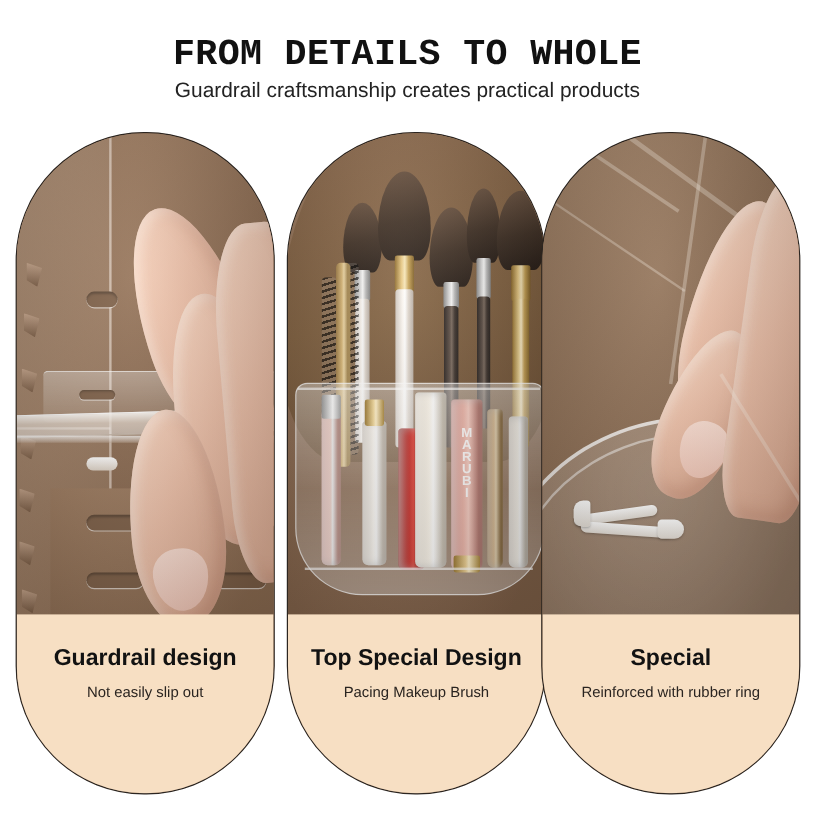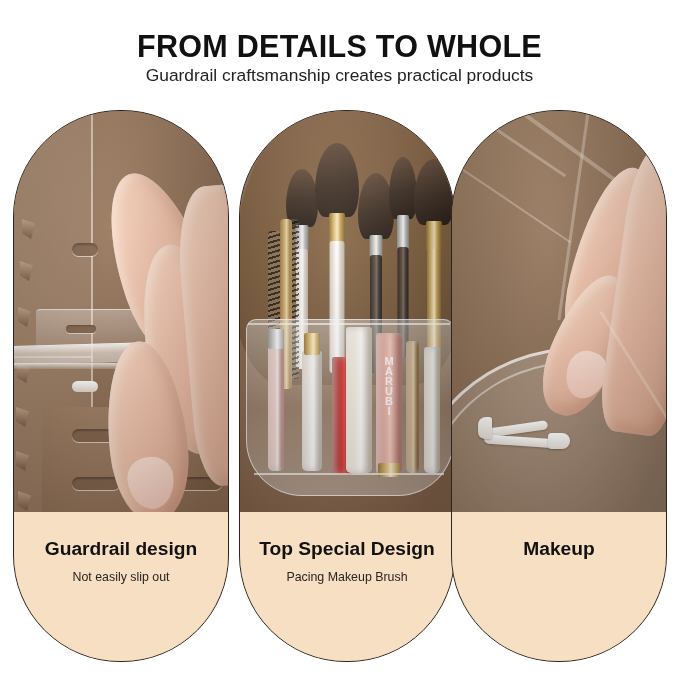--- a/index.html
+++ b/index.html
@@ -12,20 +12,21 @@
   }
   .page{position:relative;width:679px;height:679px;background:#fff;}
 
   
   .header{position:absolute;left:0;top:0;width:679px;height:104px;text-align:center;}
   .title{
     position:absolute;left:0;top:28px;width:679px;
     font-size:30.5px;font-weight:bold;color:#111111;
     letter-spacing:0.3px;line-height:36px;
     white-space:nowrap;
+    font-family:Liberation Mono, monospace;
   }
   .subtitle{
     position:absolute;left:0;top:64px;width:679px;
     font-size:17.4px;font-weight:normal;color:#232323;
     line-height:22px;white-space:nowrap;
   }
 
   
   .panels{position:absolute;left:0;top:0;width:679px;height:679px;}
   .panel{
@@ -299,18 +300,19 @@
           <div class="fing" style="left:-6px;top:136px;width:64px;height:148px;transform:rotate(22deg);"></div>
           <div class="nail" style="left:6px;top:216px;width:40px;height:48px;transform:rotate(20deg);"></div>
           <div class="fing" style="left:56px;top:10px;width:72px;height:290px;transform:rotate(8deg);border-radius:36% 36% 26% 26%/26% 26% 18% 18%;"></div>
         </div>
 
         <div class="p3-diag" style="left:150px;top:200px;width:160px;height:3px;transform:rotate(58deg);transform-origin:left top;"></div>
         <div class="vignette"></div>
       </div>
 
       <div class="caption">
-        <div class="cap-title">Makeup</div>
+        <div class="cap-title">Special</div>
+        <div class="cap-sub">Reinforced with rubber ring</div>
       </div>
     </div>
 
   </div>
 </div>
 
 </body></html>

